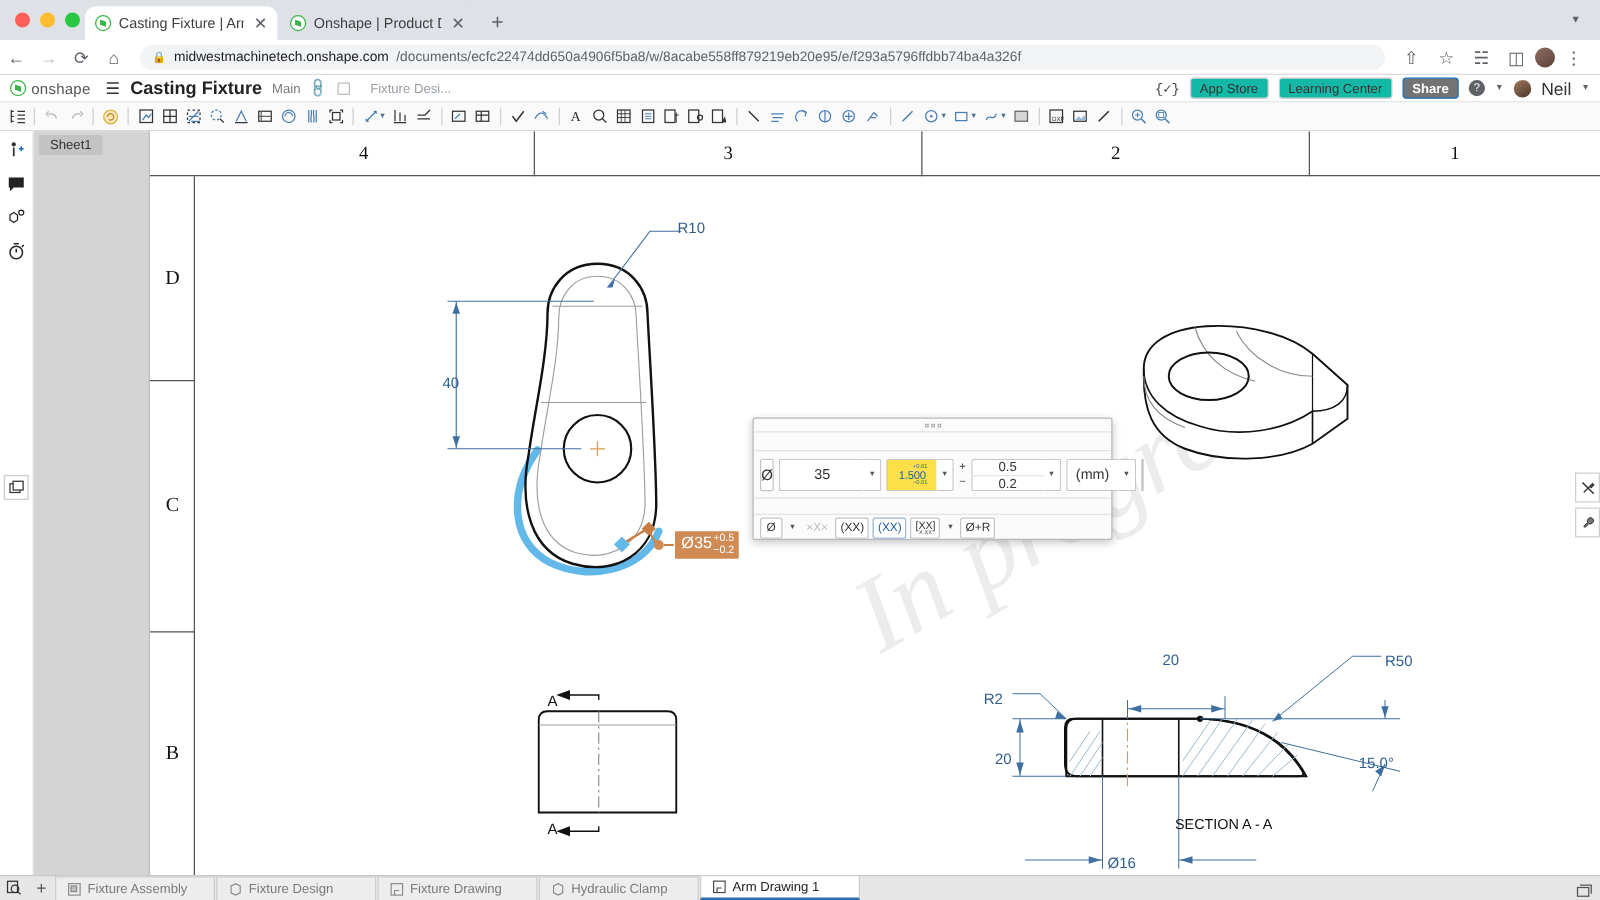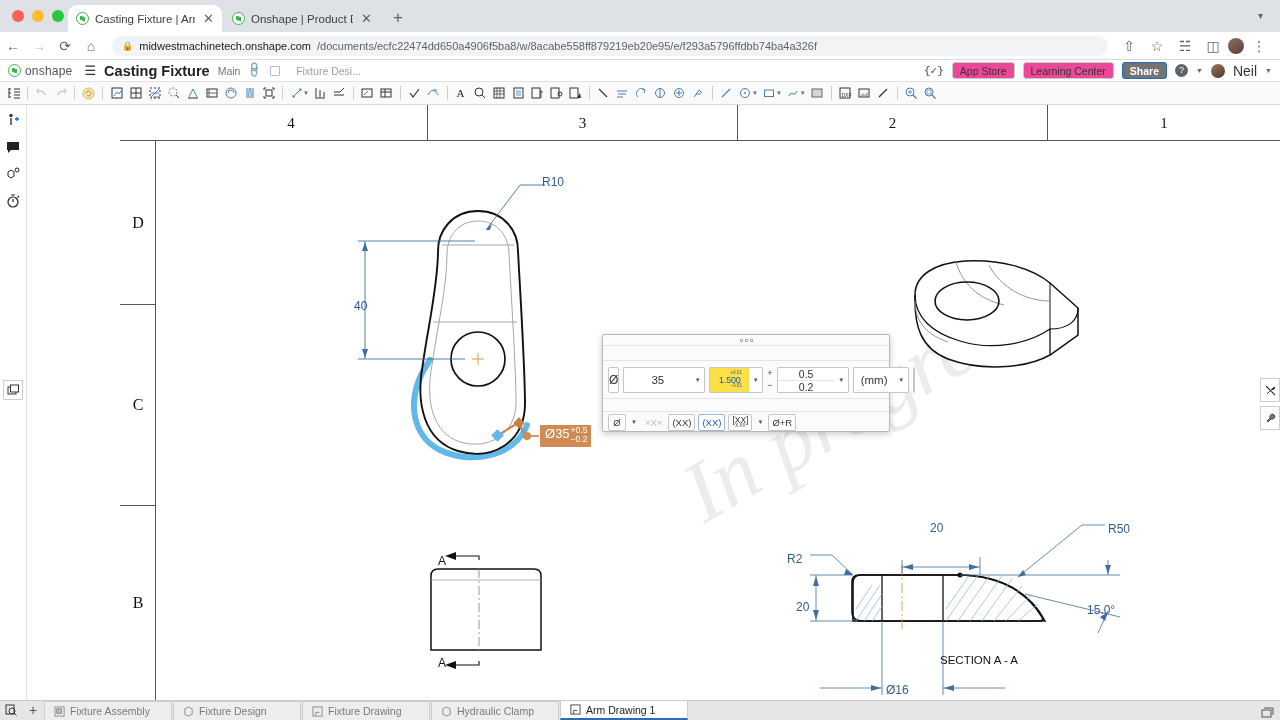--- a/index.html
+++ b/index.html
@@ -98,21 +98,21 @@
   .doc-branch { font-size: 10.5px; color: #777; }
   .link-ico { font-size: 11px; color: #666; transform: rotate(-45deg); }
   .doc-ref { font-size: 10.5px; color: #9aa0a6; display: flex; align-items: center; gap: 16px; }
   .mini-box {
     width: 10px; height: 10px; border: 1px solid #bbb; border-radius: 1px;
     position: relative;
   }
   .hdr-spacer { flex: 1; }
   .hdr-btn {
     font-size: 10.5px; color: #333; border: 1px solid #ccc;
-    border-radius: 3px; padding: 2px 7px; background: #ec4899; height: 17px;
+    border-radius: 3px; padding: 2px 7px; background: #14b8a6; height: 17px;
     display: flex; align-items: center;
   }
   .hdr-btn.primary { background: #737373; color: #fff; border-color: #1e6bb8; font-weight: bold; }
   .codebtn { font-size: 11px; color: #444; font-family: "Liberation Mono", monospace; }
   .help-ico {
     width: 13px; height: 13px; border-radius: 50%; background: #5f6368;
     color: #fff; font-size: 9px; text-align: center; line-height: 13px;
   }
   .caret { font-size: 7px; color: #666; }
   .user-avatar {
@@ -690,20 +690,23 @@
         </svg>
     </div>
     <div class="rail-bottom">
       <svg width="13" height="13" viewBox="0 0 13 13">
           <rect x="1" y="3" width="8" height="7" fill="none" stroke="#333"></rect>
           <rect x="3.5" y="1" width="8" height="7" fill="#fff" stroke="#333"></rect>
         </svg>
     </div>
   </div>
 
+  <div class="sheet-panel">
+    <div class="sheet-tab">Sheet1</div>
+  </div>
 
   <div class="canvas">
 
     <div class="zone-strip">
       <div class="zone-cell" style="left:35px; width:273px;">4</div>
       <div class="zone-cell" style="left:308px; width:310px;">3</div>
       <div class="zone-cell" style="left:618px; width:310px;">2</div>
       <div class="zone-cell" style="left:928px; width:232px; border-right:none;">1</div>
     </div>
 

